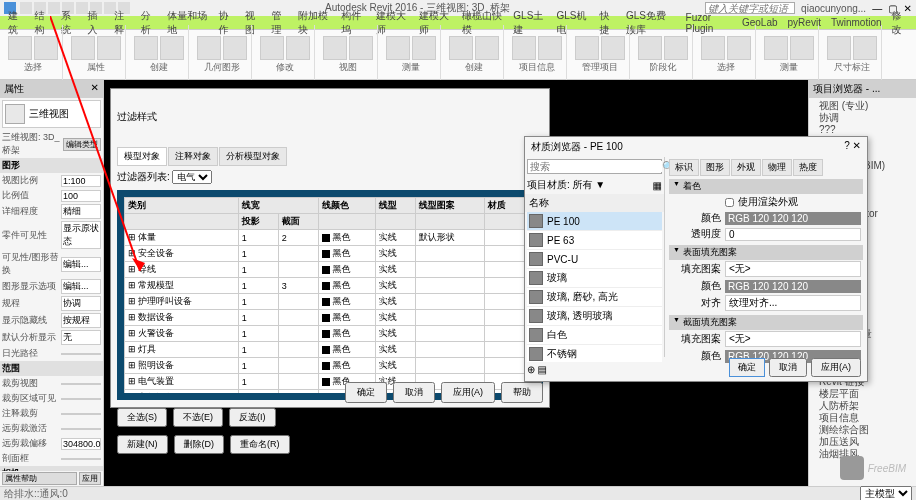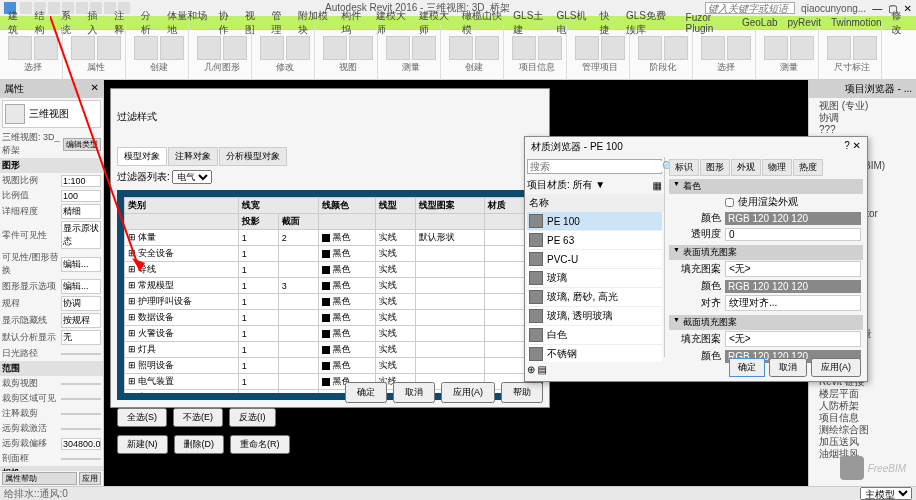--- a/index.html
+++ b/index.html
@@ -38,21 +38,21 @@
 .props .row .lbl { flex: 1; color: #555; font-size: 9px; }
 .props .row .val { width: 40px; background: #fff; border: 1px solid #ccc; font-size: 9px; padding: 0 1px; }
 .props .row .btn { background: #ddd; border: 1px solid #aaa; font-size: 8px; padding: 0 2px; }
 .props .sect { background: #e0e0e0; padding: 1px 2px; font-weight: bold; font-size: 9px; }
 
 
 .canvas { flex: 1; background: #000; position: relative; }
 
 
 .browser { width: 108px; background: #f5f5f5; border-left: 1px solid #ccc; }
-.browser .hdr { background: #d0d0d0; padding: 2px 4px; text-align: right; }
+.browser .hdr { background: #d0d0d0; padding: 2px 4px; }
 .browser .tree { padding: 2px; font-size: 9px; color: #444; line-height: 12px; }
 .browser .tree div { padding-left: 8px; }
 
 
 .dlg1 { position: absolute; top: 88px; left: 110px; width: 440px; height: 320px; background: #f5f5f5; border: 1px solid #888; box-shadow: 2px 2px 6px rgba(0,0,0,0.3); z-index: 10; }
 .dlg1 .dlgtitle { padding: 21px 6px; font-size: 10px; }
 .dlg1 .tabs { display: flex; padding: 2px 6px; gap: 1px; }
 .dlg1 .tabs span { padding: 2px 6px; background: #e8e8e8; border: 1px solid #ccc; font-size: 9px; }
 .dlg1 .tabs span.active { background: #fff; }
 .dlg1 .filter { padding: 2px 6px; font-size: 9px; }
@@ -92,21 +92,21 @@
 .dlg2 .right .prow .pv { flex: 1; background: #888; color: #fff; padding: 1px 3px; }
 .dlg2 .right .prow .pvd { flex: 1; background: #fff; border: 1px solid #ccc; padding: 0 3px; }
 .dlg2 .bottombtns { position: absolute; bottom: 4px; right: 6px; display: flex; gap: 4px; }
 .dlg2 .bottombtns button { padding: 1px 8px; font-size: 9px; }
 
 
 .watermark { position: absolute; bottom: 20px; right: 10px; color: #bbb; font-size: 22px; font-style: italic; z-index: 30; display: flex; align-items: center; gap: 4px; }
 .watermark .wicon { width: 24px; height: 24px; background: #999; border-radius: 4px; }
 
 
-.statusbar { position: absolute; bottom: 0; left: 0; right: 0; height: 14px; background: #e8e8e8; border-top: 1px solid #ccc; display: flex; padding: 0 4px; font-size: 9px; color: #666; gap: 8px; }
+.statusbar { position: absolute; bottom: 0; left: 0; right: 0; height: 14px; background: #e8e8e8; border-top: 1px solid #ccc; display: flex; align-items: center; padding: 0 4px; font-size: 9px; color: #666; gap: 8px; }
 .statusbar .spacer { flex: 1; }
 
 input[type=checkbox] { width: 9px; height: 9px; }
 </style>
 </head>
 <body>
 
 <div class="titlebar">
   <div class="logo"></div>
   <div class="qat">

